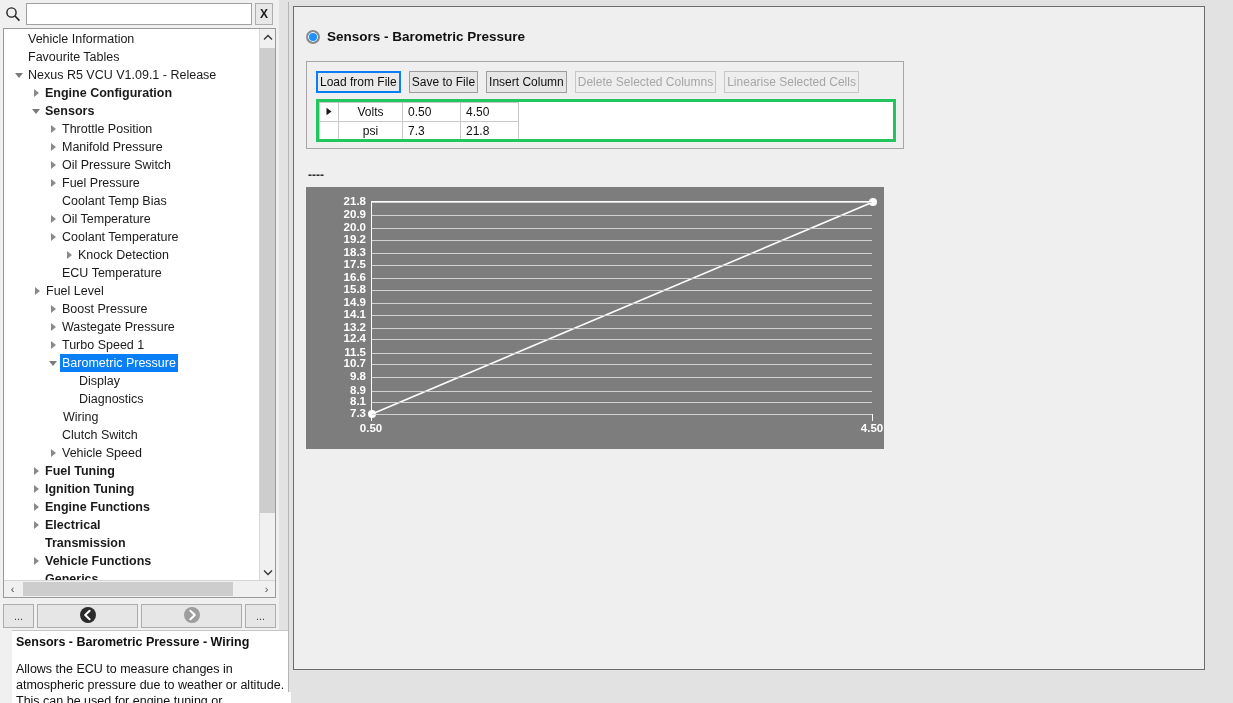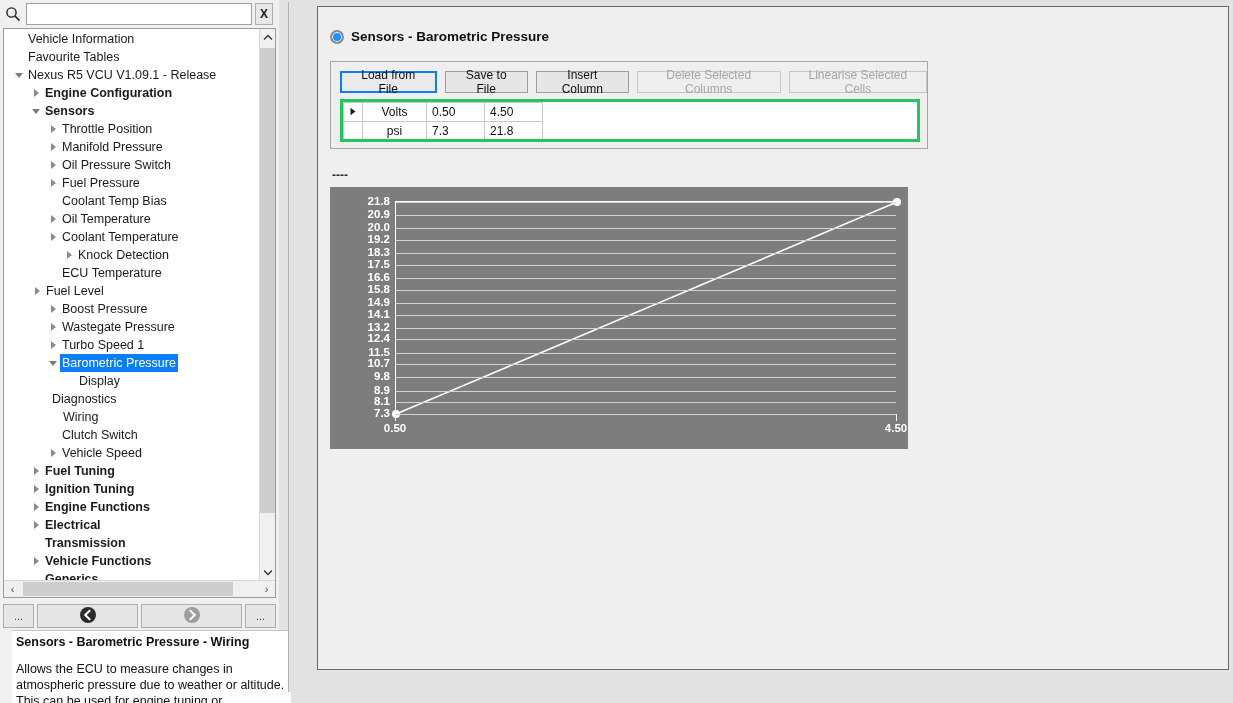--- a/index.html
+++ b/index.html
@@ -133,21 +133,21 @@
   #desc-body {
     font-size: 12.5px; color: #101010; line-height: 16px;
   }
 
   
   #mainframe {
     position: absolute; left: 288px; top: 2px; width: 937px; height: 690px;
     background: #e2e2e2; border-left: 1px solid #b4b4b4;
   }
   #contentpanel {
-    position: absolute; left: 28px; top: 4px; width: 912px; height: 664px;
+    position: absolute; left: 4px; top: 4px; width: 912px; height: 664px;
     background: #efefef; border: 1px solid #6b6b6b;
   }
   #panel-title {
     position: absolute; left: 12px; top: 22px;
     display: flex; align-items: center; gap: 7px;
     font-weight: bold; font-size: 13.5px; color: #101010;
   }
   .radio-dot {
     width: 14px; height: 14px; border-radius: 50%;
     background: #1e90ff; border: 2px solid #8c8c8c;
@@ -157,21 +157,21 @@
   
   #tablegroup {
     position: absolute; left: 12px; top: 54px; width: 598px; height: 88px;
     background: #efefef; border: 1px solid #a6a6a6;
   }
   #toolbar {
     position: absolute; left: 9px; top: 9px;
     display: flex; gap: 8px; align-items: center;
   }
   .tbtn {
-    height: 22px; padding: 0 14px;
+    height: 22px; padding: 0 2px;
     border: 1px solid #9d9d9d; background: #e6e6e6;
     font-family: "Liberation Sans", sans-serif; font-size: 12px;
     color: #101010; cursor: default;
     display: flex; align-items: center; justify-content: center;
   }
   .tbtn.focused { border: 2px solid #0a7ff5; background: #eaeaea; }
   .tbtn.disabled { color: #a6a6a6; border-color: #c6c6c6; background: #eeeeee; }
 
   #tablebox {
     position: absolute; left: 9px; top: 37px; width: 580px; height: 43px;
@@ -378,21 +378,21 @@
               <svg width="10" height="9" viewBox="0 0 10 9">
                 <path d="M1 2 L9 2 L5 7 Z" fill="#7a7a7a"></path>
               </svg>
             </span>
             <span class="lbl">Barometric Pressure</span>
           </div>
           <div class="node" style="padding-left: 59px;">
             <span class="twisty"></span>
             <span class="lbl">Display</span>
           </div>
-          <div class="node" style="padding-left: 32px;">
+          <div class="node" style="padding-left: 59px;">
             <span class="twisty"></span>
             <span class="lbl">Diagnostics</span>
           </div>
           <div class="node" style="padding-left: 43px;">
             <span class="twisty"></span>
             <span class="lbl">Wiring</span>
           </div>
           <div class="node" style="padding-left: 42px;">
             <span class="twisty"></span>
             <span class="lbl">Clutch Switch</span>

